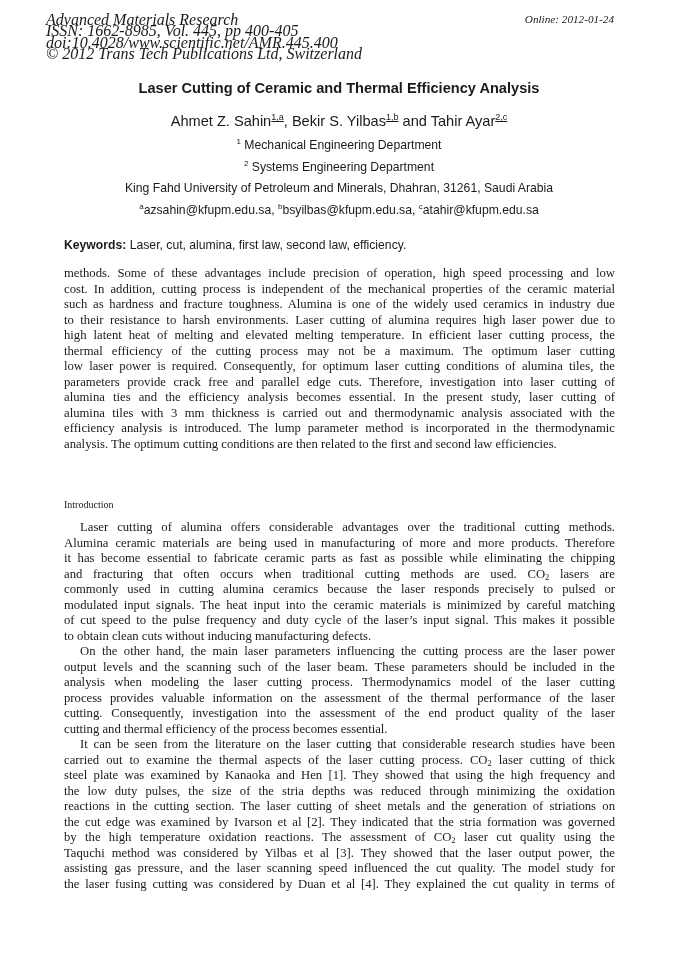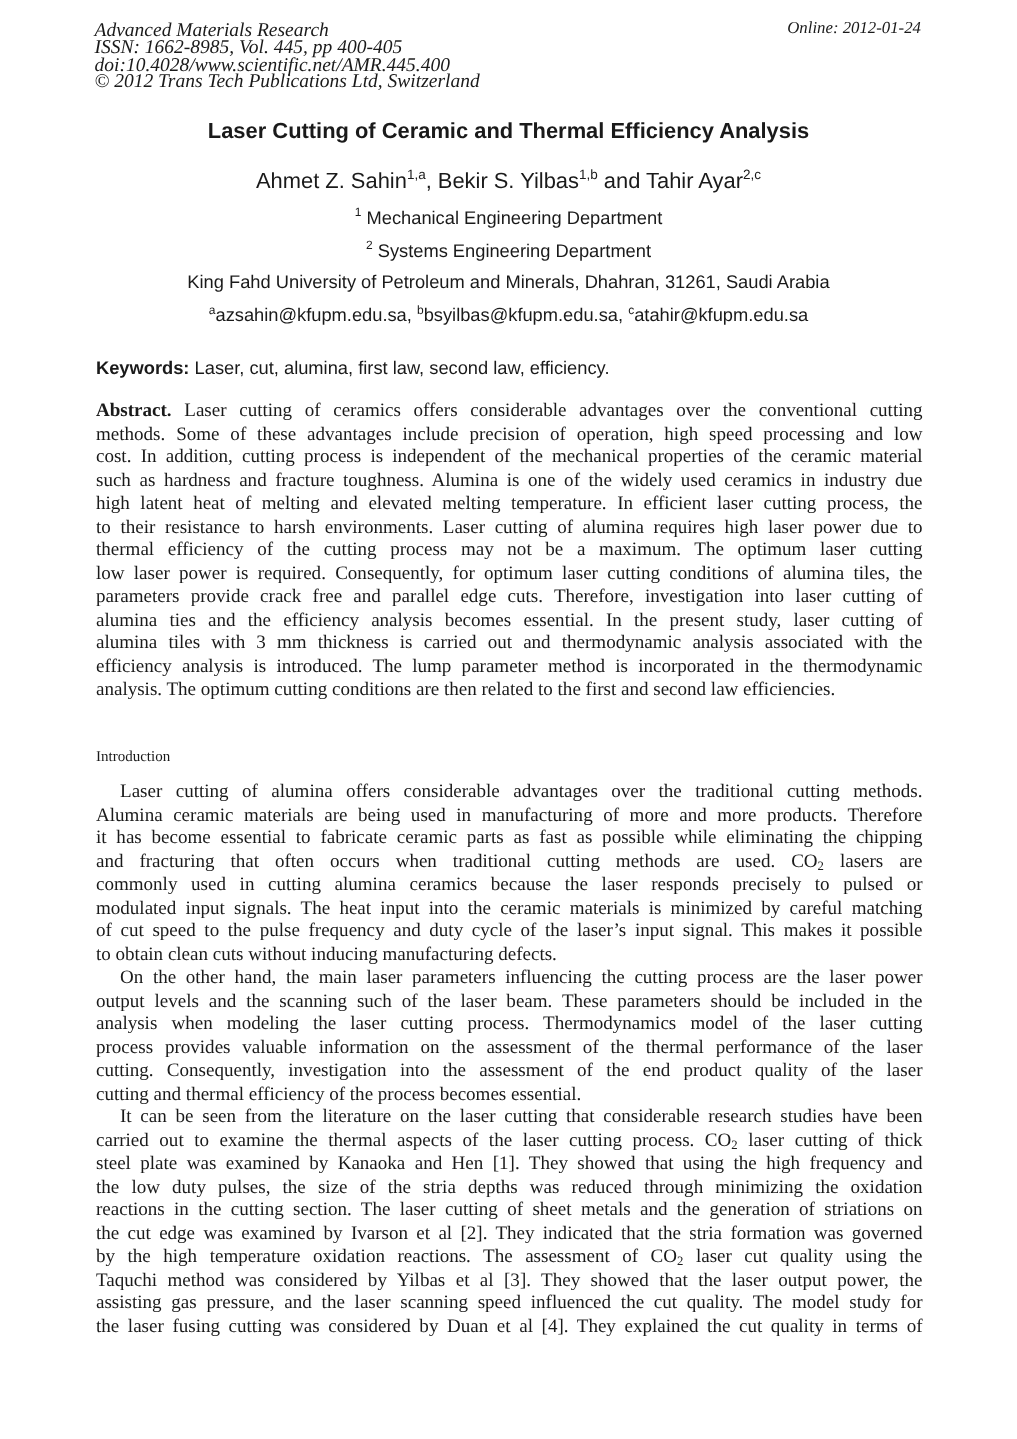--- a/index.html
+++ b/index.html
@@ -1,22 +1,22 @@
 <!DOCTYPE html>
 <html><head>
 <meta charset="utf-8">
 <style>
   html, body { margin: 0; padding: 0; background: #ffffff; }
   body { width: 678px; height: 959px; position: relative; overflow: hidden; color: #1a1a1a; }
   .page { position: absolute; left: 0; top: 0; width: 678px; height: 959px; }
-  .hdr-left { position: absolute; left: 63px; top: 14px; font-family: "Liberation Serif", serif; font-style: italic; font-size: 13px; line-height: 11.4px; }
+  .hdr-left { position: absolute; left: 46px; top: 14px; font-family: "Liberation Serif", serif; font-style: italic; font-size: 16px; line-height: 11.4px; }
   .hdr-right { position: absolute; right: 64px; top: 14px; font-family: "Liberation Serif", serif; font-style: italic; font-size: 11.2px; line-height: 11.4px; }
   .title { position: absolute; left: 0; width: 678px; top: 80px; text-align: center; font-family: "Liberation Sans", sans-serif; font-weight: bold; font-size: 14.6px; }
   .authors { position: absolute; left: 0; width: 678px; top: 113px; text-align: center; font-family: "Liberation Sans", sans-serif; font-size: 14.6px; }
-  .authors sup { font-size: 9px; vertical-align: 6px; line-height: 0; }
+  .authors sup { font-size: 9px; vertical-align: 6px; line-height: 0; text-decoration: underline; }
   .affil { position: absolute; left: 0; width: 678px; text-align: center; font-family: "Liberation Sans", sans-serif; font-size: 12.2px; }
   .affil sup { font-size: 8px; vertical-align: 5px; line-height: 0; }
   .keywords { position: absolute; left: 64px; top: 238px; font-family: "Liberation Sans", sans-serif; font-size: 12.2px; }
   .keywords b { font-weight: bold; }
   .body { position: absolute; left: 64px; width: 551px; font-family: "Liberation Serif", serif; font-size: 12.7px; }
   .line { height: 15.5px; line-height: 15.5px; white-space: nowrap; text-align: justify; text-align-last: justify; }
   .line.last { text-align-last: left; }
   .line.indent { text-indent: 16px; }
   .sec-head { position: absolute; left: 64px; top: 499px; font-family: "Liberation Serif", serif; font-weight: normal; font-size: 10px; }
   sub { font-size: 8.5px; vertical-align: -2px; line-height: 0; }
@@ -41,26 +41,25 @@
   </div>
 
   <div class="affil" style="top:138px;"><sup>1</sup><span> Mechanical Engineering Department</span></div>
   <div class="affil" style="top:160px;"><sup>2</sup><span> Systems Engineering Department</span></div>
   <div class="affil" style="top:181px;"><span>King Fahd University of Petroleum and Minerals, Dhahran, 31261, Saudi Arabia</span></div>
   <div class="affil" style="top:203px;"><sup>a</sup><span>azsahin@kfupm.edu.sa</span><span>, </span><sup>b</sup><span>bsyilbas@kfupm.edu.sa</span><span>, </span><sup>c</sup><span>atahir@kfupm.edu.sa</span></div>
 
   <div class="keywords"><b>Keywords:</b><span> Laser, cut, alumina, first law, second law, efficiency.</span></div>
 
   <div class="body" style="top:266px;">
-    <div class="line"><b>Abstract.</b><span> Laser cutting of ceramics offers considerable advantages over the conventional cutting</span></div>
     <div class="line">methods. Some of these advantages include precision of operation, high speed processing and low</div>
     <div class="line">cost. In addition, cutting process is independent of the mechanical properties of the ceramic material</div>
     <div class="line">such as hardness and fracture toughness. Alumina is one of the widely used ceramics in industry due</div>
+    <div class="line">to their resistance to harsh environments. Laser cutting of alumina requires high laser power due to</div>
     <div class="line">high latent heat of melting and elevated melting temperature. In efficient laser cutting process, the</div>
-    <div class="line">to their resistance to harsh environments. Laser cutting of alumina requires high laser power due to</div>
     <div class="line">thermal efficiency of the cutting process may not be a maximum. The optimum laser cutting</div>
     <div class="line">low laser power is required. Consequently, for optimum laser cutting conditions of alumina tiles, the</div>
     <div class="line">parameters provide crack free and parallel edge cuts. Therefore, investigation into laser cutting of</div>
     <div class="line">alumina ties and the efficiency analysis becomes essential. In the present study, laser cutting of</div>
     <div class="line">alumina tiles with 3 mm thickness is carried out and thermodynamic analysis associated with the</div>
     <div class="line">efficiency analysis is introduced. The lump parameter method is incorporated in the thermodynamic</div>
     <div class="line last">analysis. The optimum cutting conditions are then related to the first and second law efficiencies.</div>
   </div>
 
   <div class="sec-head">Introduction</div>

